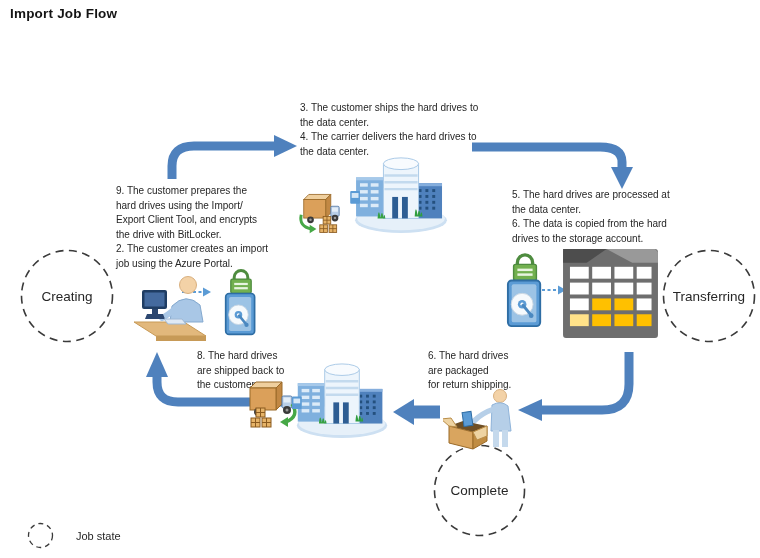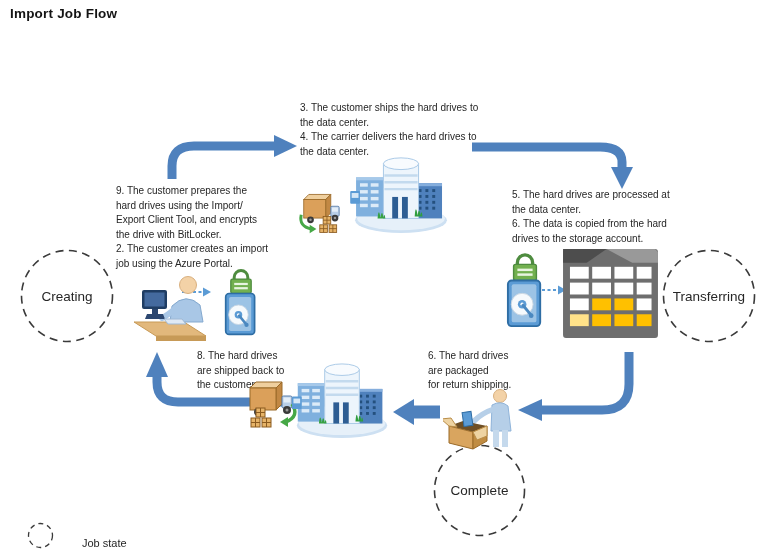--- a/index.html
+++ b/index.html
@@ -15,21 +15,21 @@
   .step{
     position:absolute;font-size:10px;line-height:14.6px;color:#262626;white-space:pre-line;
   }
   .state{position:absolute;}
   .state svg{position:absolute;left:0;top:0;width:100%;height:100%;}
   .state .lbl{
     position:absolute;left:0;top:0;right:0;bottom:0;display:flex;align-items:center;
     justify-content:center;font-size:13.5px;color:#262626;
   }
   .illus{position:absolute;}
-  .legend{position:absolute;left:27px;top:522px;display:flex;align-items:flex-end;gap:28px;}
+  .legend{position:absolute;left:27px;top:522px;display:flex;align-items:center;gap:22px;}
   .legend .lbl{font-size:11px;color:#262626;}
 </style>
 </head>
 <body>
 
 <div class="canvas">
 
   <div class="title">Import Job Flow</div>
 
   <svg class="overlay" viewBox="0 0 760 558">

